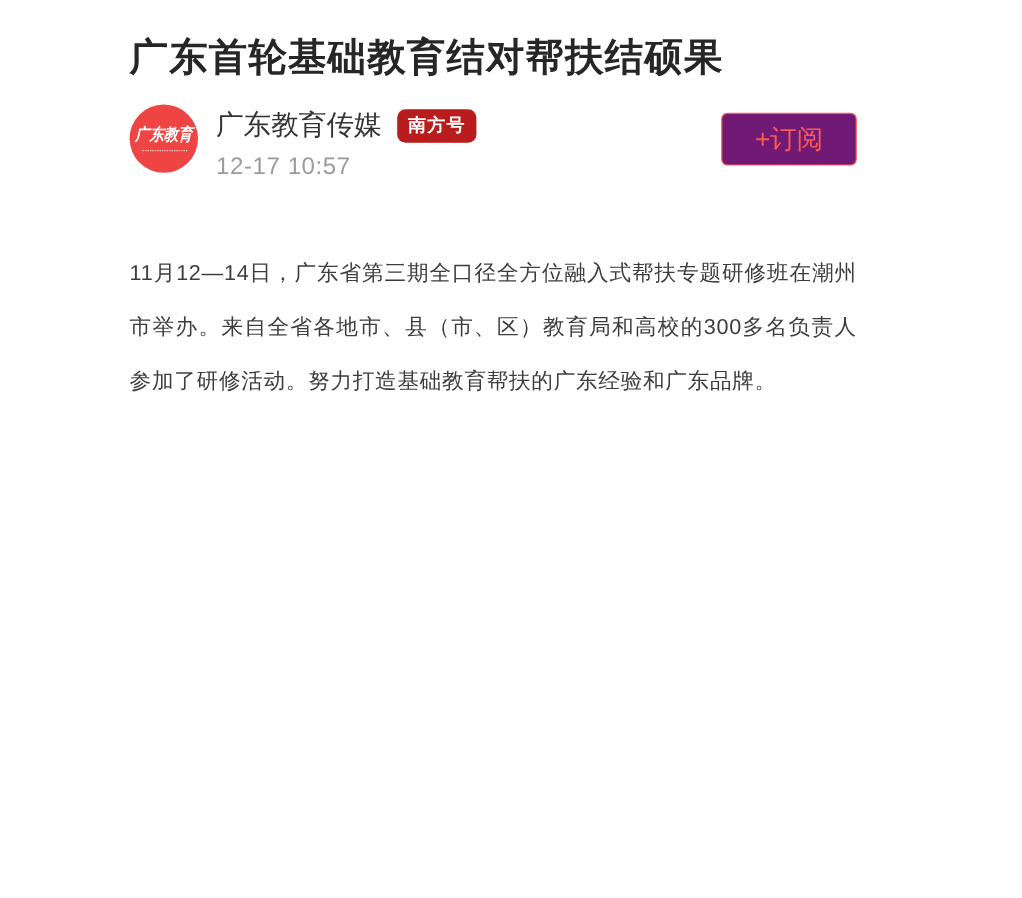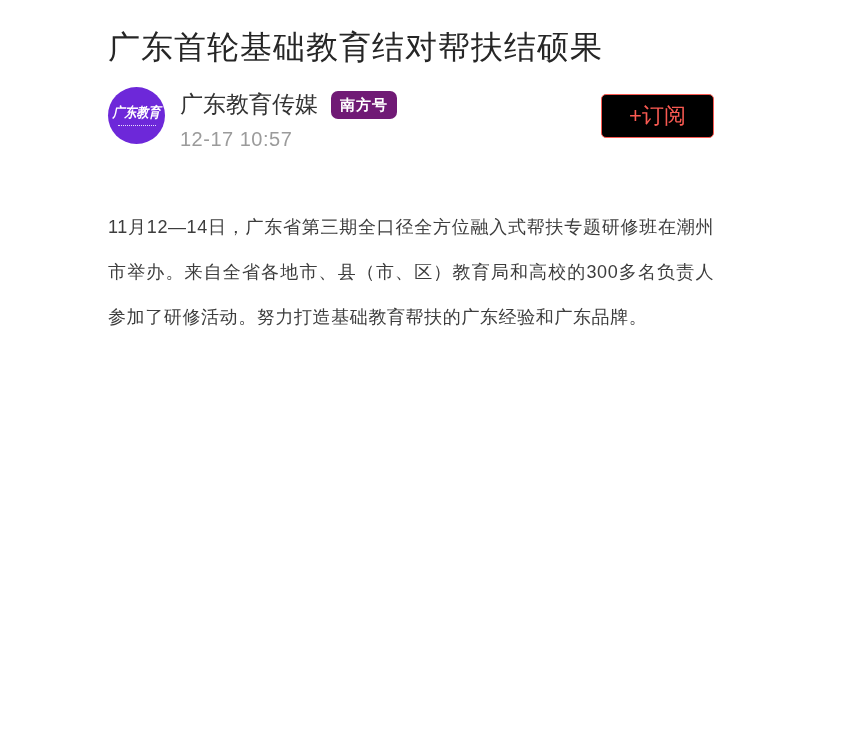--- a/index.html
+++ b/index.html
@@ -11,35 +11,35 @@
     font-family: "Liberation Sans", "DejaVu Sans", sans-serif;
     position: relative;
   }
   .container {
     width: 606px;
     margin-left: 108px;
     padding-top: 26px;
   }
   .article-title {
     font-size: 32px;
-    font-weight: normal;
+    font-weight: bold;
     color: #262626;
     line-height: 1.35;
     letter-spacing: 1px;
   }
   .author-row {
     margin-top: 18px;
     display: flex;
     align-items: flex-start;
   }
   .avatar {
     width: 57px;
     height: 57px;
     border-radius: 50%;
-    background: #6d28d9;
+    background: #ef4444;
     flex: 0 0 auto;
     display: flex;
     flex-direction: column;
     align-items: center;
     justify-content: center;
     cursor: pointer;
     overflow: hidden;
   }
   .avatar-cal {
     color: #ffffff;
@@ -65,41 +65,41 @@
     display: flex;
     align-items: center;
   }
   .author-name {
     font-size: 23px;
     color: #333333;
     cursor: pointer;
   }
   .nfh-badge {
     margin-left: 13px;
-    background: #701a75;
+    background: #b91c1c;
     color: #ffffff;
     font-size: 15px;
     font-weight: bold;
     line-height: 1;
     padding: 6px 9px 7px 9px;
     border-radius: 7px;
     letter-spacing: 1px;
   }
   .pub-date {
     margin-top: 8px;
     font-size: 20px;
     color: #9b9b9b;
     letter-spacing: 0.5px;
   }
   .subscribe-btn {
     margin-left: auto;
     margin-top: 7px;
     width: 113px;
     height: 44px;
-    background: #000000;
+    background: #701a75;
     border: 1px solid #fa5a52;
     border-radius: 5px;
     color: #fa5a52;
     font-size: 22px;
     font-family: "Liberation Sans", "DejaVu Sans", sans-serif;
     display: flex;
     align-items: center;
     justify-content: center;
     cursor: pointer;
   }

